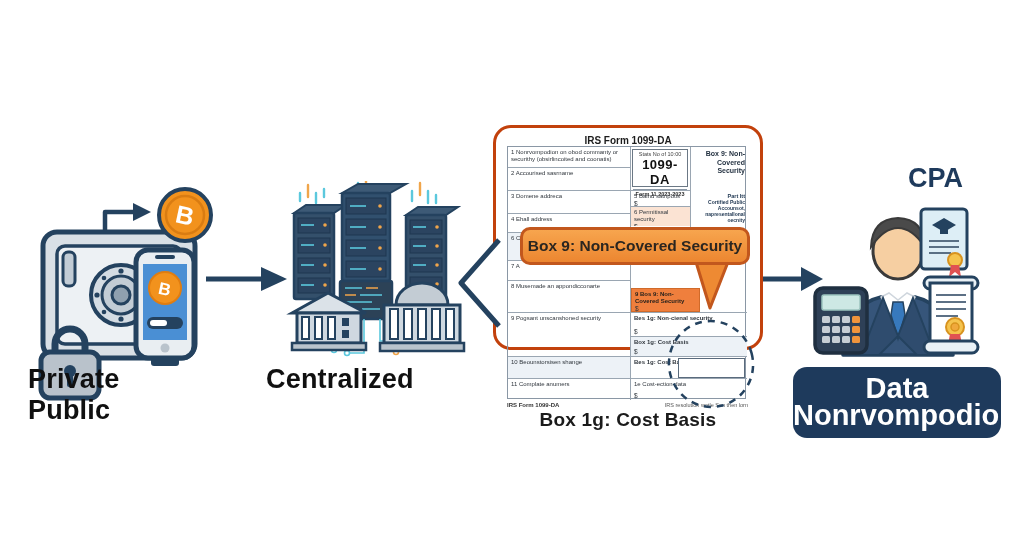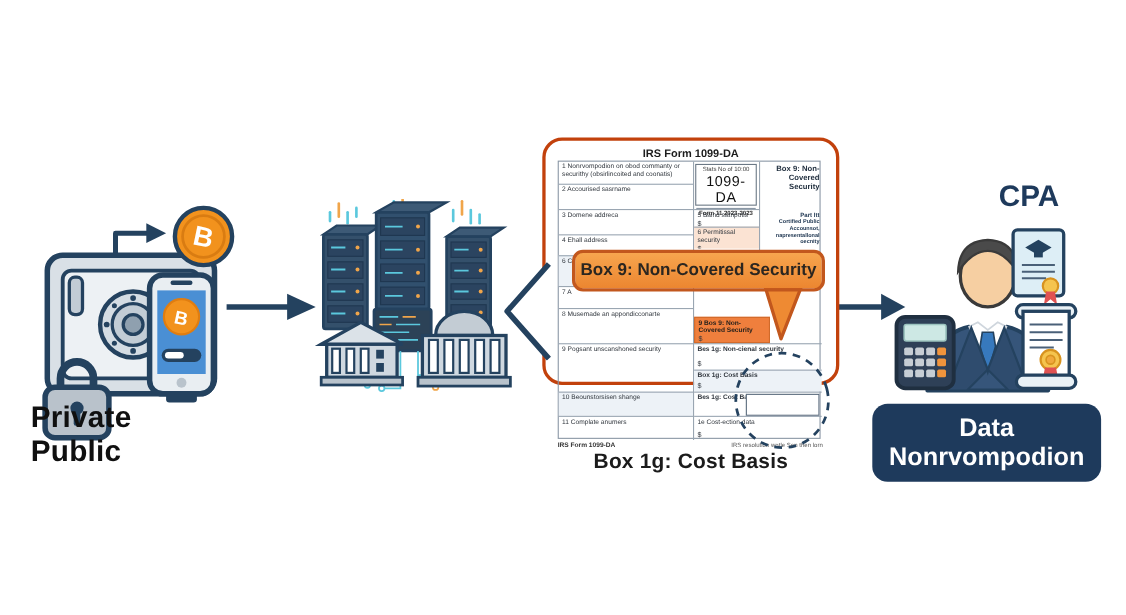--- a/index.html
+++ b/index.html
@@ -4,21 +4,21 @@
 <style>
   html,body{margin:0;padding:0;background:#fff;}
   .stage{position:relative;width:1024px;height:559px;background:#ffffff;
          font-family:"Liberation Sans",sans-serif;overflow:hidden;}
   .abs{position:absolute;}
   
   .node-label{position:absolute;text-align:left;font-weight:700;color:#101010;
               font-size:27px;line-height:31px;letter-spacing:.2px;}
   .cpa-title{position:absolute;text-align:right;font-weight:700;color:#1e3a5c;font-size:27px;}
   .badge{position:absolute;background:#1e3a5c;border-radius:14px;color:#fff;text-align:center;
-         font-weight:700;font-size:23px;line-height:27px;padding-top:8px;box-sizing:border-box;}
+         font-weight:700;font-size:29px;line-height:27px;padding-top:8px;box-sizing:border-box;}
   
   .card{position:absolute;left:493px;top:125px;width:270px;height:225px;background:#fff;
         border:3px solid #c2410c;border-radius:18px;box-sizing:border-box;z-index:1;}
   .ftitle{position:absolute;left:0;top:7px;width:100%;text-align:center;font-weight:700;
           font-size:10px;color:#1c1c1c;}
   .ftable{position:absolute;left:11px;top:18px;width:239px;height:253px;
           border:1.5px solid #8a97a5;box-sizing:border-box;}
   .vl{position:absolute;top:0;width:1px;background:#9aa6b2;}
   .cl{position:absolute;left:0;width:122px;box-sizing:border-box;padding:1.5px 3px;
       font-size:6px;line-height:7px;color:#30363d;overflow:hidden;}
@@ -26,21 +26,21 @@
       font-size:6px;line-height:7px;color:#30363d;display:flex;flex-direction:column;
       justify-content:space-between;overflow:hidden;}
   .wide{width:116px;}
   .bt{border-top:1px solid #9aa6b2;}
   .shade{background:#edf2f7;}
   .cell-label{font-weight:700;}
   .dollar{font-size:6.5px;color:#30363d;}
   .ombbox{position:absolute;left:124px;top:2px;width:56px;height:38px;border:1.5px solid #6b7885;
           box-sizing:border-box;text-align:center;background:#fff;}
   .omb1{font-size:5.5px;color:#444;padding-top:1px;}
-  .ombnum{font-size:13px;font-weight:400;color:#111;letter-spacing:.5px;line-height:15px;}
+  .ombnum{font-size:13px;font-weight:700;color:#111;letter-spacing:.5px;line-height:15px;}
   .omb3{font-size:5.5px;color:#333;border-top:1px solid #8a97a5;margin-top:2px;padding-top:1px;font-weight:600;}
   .corner{position:absolute;left:184px;top:3px;width:53px;text-align:right;font-weight:700;
           font-size:7px;line-height:8.5px;color:#1f2d3d;}
   .partblk{position:absolute;left:184px;top:46px;width:53px;text-align:right;color:#243b55;}
   .partlbl{font-weight:700;font-size:5.5px;}
   .partdesc{font-weight:700;font-size:5px;line-height:6px;}
   .orangecell{position:absolute;left:123px;top:141px;width:69px;height:24px;background:#ef7f3d;
               border:1px solid #d06a2a;box-sizing:border-box;padding:1.5px 3px;font-size:6px;
               line-height:7px;color:#26211c;display:flex;flex-direction:column;justify-content:space-between;}
   .whitebox{position:absolute;left:170px;top:211px;width:67px;height:20px;background:#fff;
@@ -241,20 +241,21 @@
       <rect x="100" y="124" width="76" height="38" fill="#cfd8e0" stroke="#24425f" stroke-width="3"></rect>
       <rect x="106" y="128" width="8" height="30" fill="#ffffff" stroke="#24425f" stroke-width="2"></rect>
       <rect x="120" y="128" width="8" height="30" fill="#ffffff" stroke="#24425f" stroke-width="2"></rect>
       <rect x="134" y="128" width="8" height="30" fill="#ffffff" stroke="#24425f" stroke-width="2"></rect>
       <rect x="148" y="128" width="8" height="30" fill="#ffffff" stroke="#24425f" stroke-width="2"></rect>
       <rect x="162" y="128" width="8" height="30" fill="#ffffff" stroke="#24425f" stroke-width="2"></rect>
       <rect x="96" y="162" width="84" height="8" fill="#b9c3cc" stroke="#24425f" stroke-width="2.5"></rect>
     </g>
   </svg>
   <div class="node-label" style="left:266px;top:364px;width:215px;">
+    <div>Centralized</div>
   </div>
 
   <div class="card">
     <div class="ftitle">IRS Form 1099-DA</div>
 
     <div class="ftable">
       <div class="vl" style="left:122px;height:253px;"></div>
       <div class="vl" style="left:182px;height:115px;"></div>
 
       <div class="cl" style="top:0;height:20px;">1  Nonrvompodion on obod commanty or securithy (obsirlincoited and coonatis)</div>

